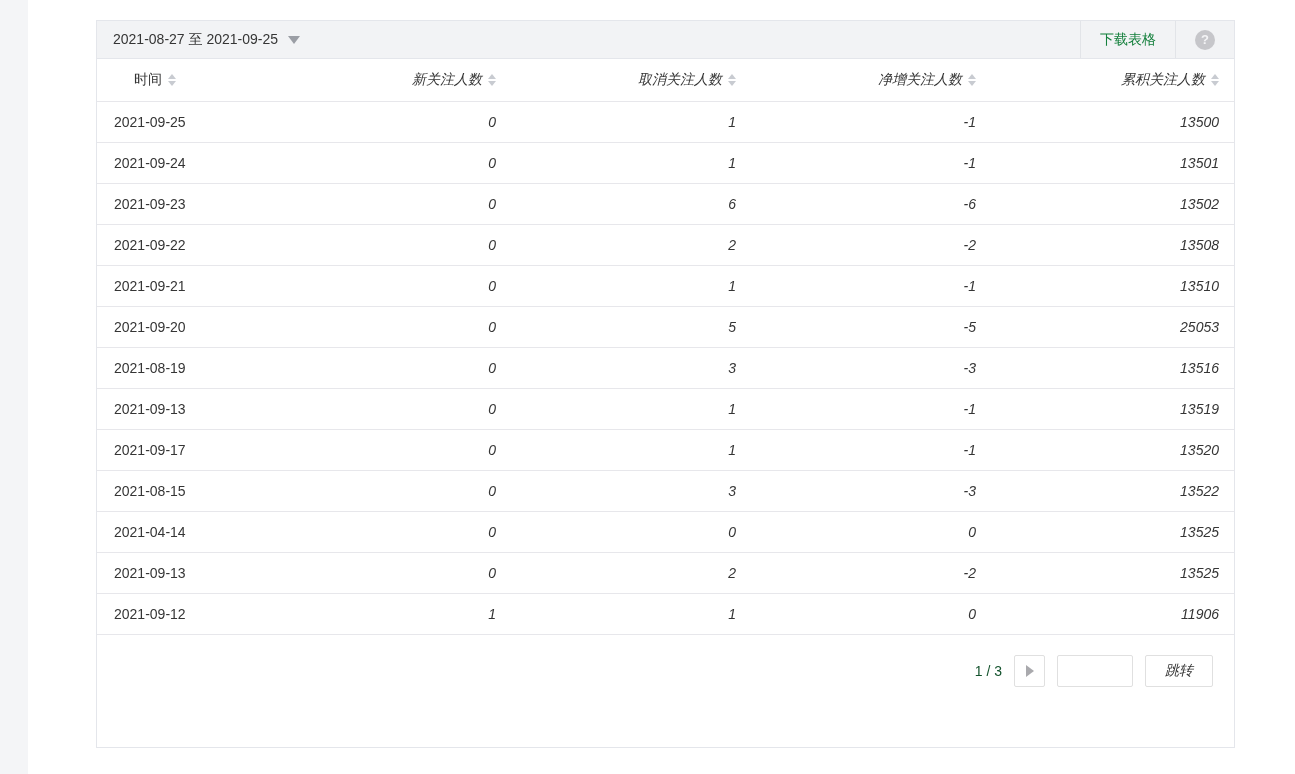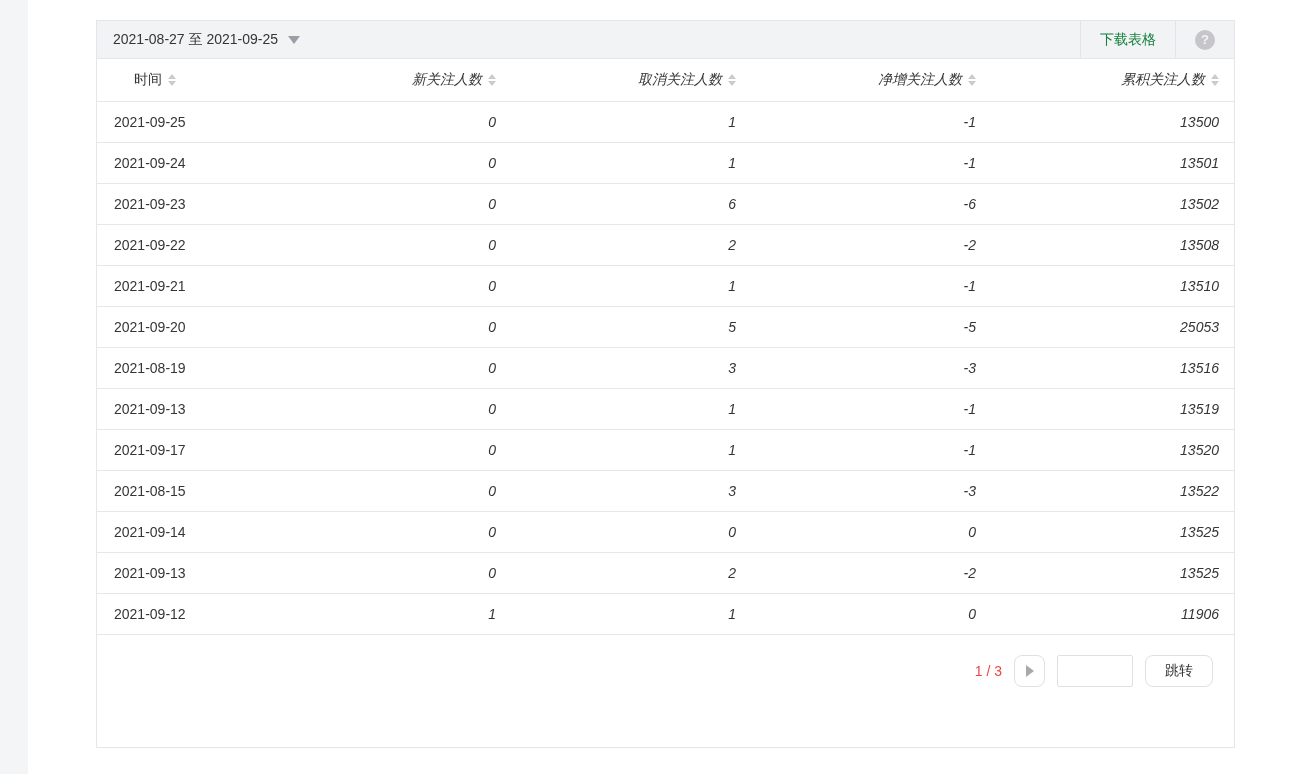--- a/index.html
+++ b/index.html
@@ -87,27 +87,28 @@
     width: 0; height: 0;
     border-left: 4px solid transparent; border-right: 4px solid transparent;
     border-top: 5px solid #c8cbd1;
   }
   
   .footer {
     height: 73px;
     display: flex; align-items: center; justify-content: flex-end;
     padding-right: 21px; gap: 12px;
   }
-  .page-indicator { font-size: 14px; color: #ef4444; }
+  .page-indicator { font-size: 14px; color: #14532d; }
   .pg-btn {
     height: 32px;
     background: #ffffff;
-    border: 1px solid #e0e0e0; border-radius: 8px;
+    border: 1px solid #e0e0e0; border-radius: 2px;
     display: flex; align-items: center; justify-content: center;
     cursor: pointer;
+    font-style: italic;
   }
   .next-btn { width: 31px; }
   .next-glyph {
     width: 0; height: 0;
     border-top: 6px solid transparent; border-bottom: 6px solid transparent;
     border-left: 8px solid #a9a9ad;
   }
   .jump-input {
     width: 76px; height: 32px;
     border: 1px solid #e0e0e0; border-radius: 2px;
@@ -258,21 +259,21 @@
           <td class="col-right last">13520</td>
         </tr>
         <tr>
           <td class="col-left">2021-08-15</td>
           <td class="col-right">0</td>
           <td class="col-right">3</td>
           <td class="col-right">-3</td>
           <td class="col-right last">13522</td>
         </tr>
         <tr>
-          <td class="col-left">2021-09-14</td>
+          <td class="col-left">2021-04-14</td>
           <td class="col-right">0</td>
           <td class="col-right">0</td>
           <td class="col-right">0</td>
           <td class="col-right last">13525</td>
         </tr>
         <tr>
           <td class="col-left">2021-09-13</td>
           <td class="col-right">0</td>
           <td class="col-right">2</td>
           <td class="col-right">-2</td>

